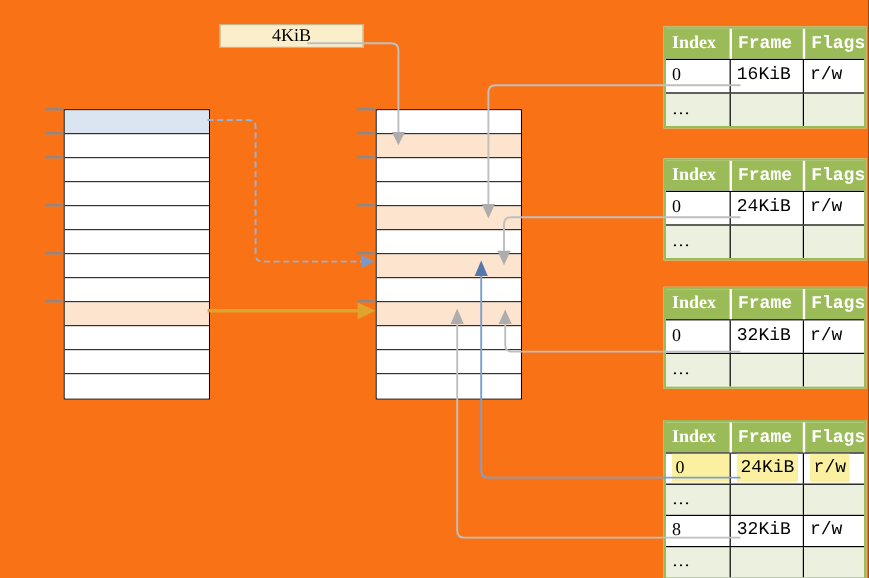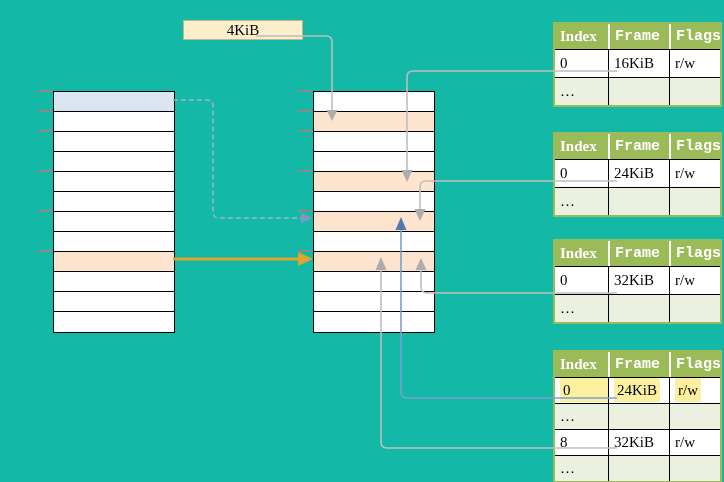--- a/index.html
+++ b/index.html
@@ -1,17 +1,17 @@
 <!DOCTYPE html>
 <html><head>
 <meta charset="utf-8">
 <style>
   html,body{margin:0;padding:0;background:#000;}
   #stage{
-    position:relative;width:724px;height:482px;background:#14b8a6;overflow:hidden;
+    position:relative;width:724px;height:482px;background:#f97316;overflow:hidden;
     font-family:"Liberation Serif","DejaVu Serif",serif;
   }
   
   #page-size-box{
     position:absolute;left:183px;top:20px;width:120px;height:20px;
     background:#FBEECB;border:1px solid #C3B68B;box-sizing:border-box;
     text-align:center;line-height:18px;font-size:15px;color:#000;
   }
   
   .mem-column{
@@ -32,21 +32,21 @@
   .ft-hcell{
     box-sizing:border-box;color:#fff;font-weight:bold;font-size:15px;
     line-height:25px;padding-left:5px;overflow:hidden;
   }
   .ft-hcell.c1,.ft-hcell.c2{border-left:2px solid #fff;font-family:Liberation Mono, monospace;}
   .ft-row{display:flex;border-top:1px solid #000;background:#fff;}
   .ft-row.dots{background:#EBF1DE;}
   .ft-cell{
     box-sizing:border-box;font-size:15px;color:#000;padding-left:5px;overflow:hidden;
   }
-  .ft-cell.c1,.ft-cell.c2{border-left:1px solid #000;}
+  .ft-cell.c1,.ft-cell.c2{border-left:1px solid #000;font-family:Liberation Mono, monospace;}
   .hl{background:#FAF0A0;display:inline-block;padding:0 3px;}
   .hl.wide{min-width:42px;}
   
   #connector-layer{position:absolute;left:0;top:0;width:724px;height:482px;pointer-events:none;}
 </style>
 </head>
 <body>
 
 <div id="stage">
 

